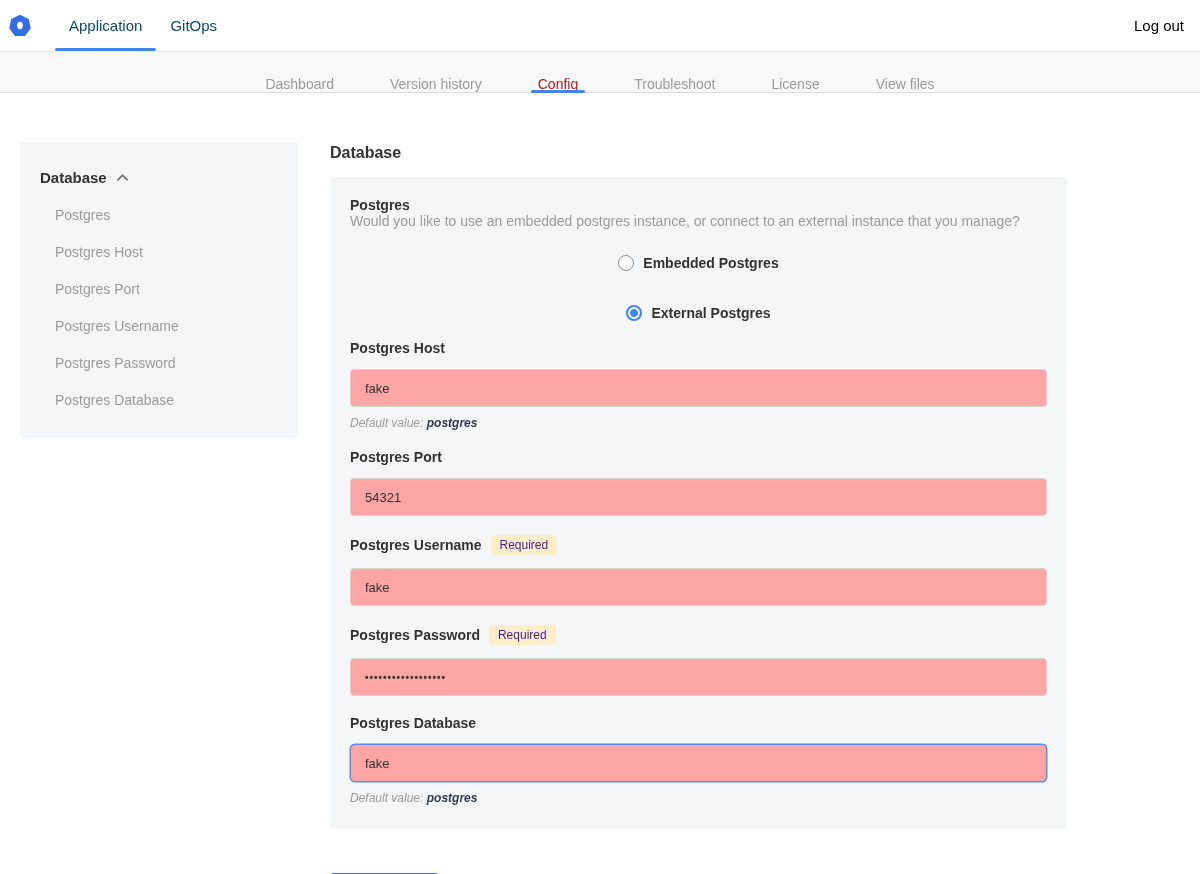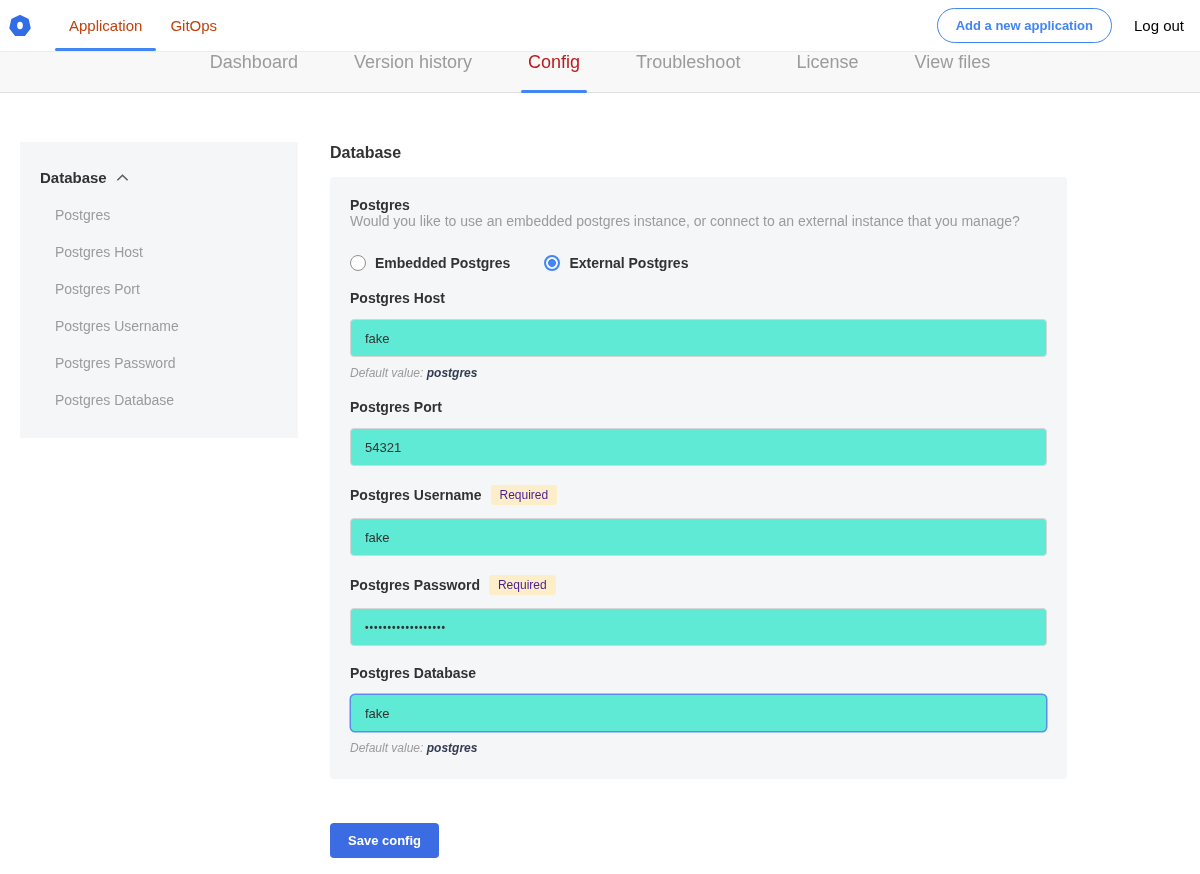--- a/index.html
+++ b/index.html
@@ -22,21 +22,21 @@
   .logo-wrap {
     display: flex; align-items: center;
     padding: 0 24px 0 9px;
   }
   .topnav-tabs { display: flex; align-items: stretch; }
   .topnav-tab {
     position: relative;
     display: flex; align-items: center;
     padding: 4px 14px;
     font-size: 15px;
-    color: #c2410c;
+    color: #0c4a6e;
     cursor: pointer;
   }
   .topnav-tab.active::after {
     content: "";
     position: absolute;
     left: 0; right: 0; bottom: 0;
     height: 3px;
     background: #4285f4;
     border-radius: 2px;
   }
@@ -64,22 +64,22 @@
     height: 42px;
     background: #f8f8f8;
     border-top: 1px solid #ececec;
     border-bottom: 1px solid #dfdfdf;
     display: flex;
     justify-content: center;
     gap: 52px;
   }
   .subnav-item {
     position: relative;
-    display: flex; align-items: flex-start;
-    font-size: 18px;
+    display: flex; align-items: flex-end;
+    font-size: 14px;
     color: #9b9b9b;
     padding: 0 2px;
     cursor: pointer;
   }
   .subnav-item.active { color: #b91c1c; }
   .subnav-item.active::after {
     content: "";
     position: absolute;
     left: -5px; right: -5px; bottom: -1px;
     height: 3px;
@@ -118,21 +118,21 @@
     margin: 2px 0 15px 0;
   }
   .card {
     background: #f5f6f8;
     border-radius: 4px;
     padding: 20px 20px 24px 20px;
   }
   .group-label { font-size: 14px; font-weight: 700; }
   .group-help  { font-size: 14px; color: #9b9b9b; }
 
-  .radio-row { display: flex; gap: 34px; margin-top: 26px; align-items: center; }
+  .radio-row { display: flex; gap: 34px; margin-top: 26px; align-items: center; flex-direction: column; }
   .radio-option { display: flex; align-items: center; gap: 9px; font-size: 14px; font-weight: 700; cursor: pointer; }
   input[type="radio"] {
     appearance: none; -webkit-appearance: none;
     width: 16px; height: 16px; margin: 0;
     border: 1px solid #8f8f8f; border-radius: 50%;
     background: #fff; cursor: pointer;
   }
   input[type="radio"]:checked {
     border: 2px solid #4285f4;
     background: radial-gradient(circle, #4285f4 0%, #4285f4 42%, transparent 50%);
@@ -146,21 +146,21 @@
   .required-badge {
     font-size: 12px; font-weight: 400;
     color: #4c1d95; background: #fbeec9;
     padding: 3px 9px; border-radius: 3px;
   }
   .text-input {
     display: block;
     margin-top: 13px;
     width: 100%; height: 38px;
     border: 1px solid #d5d5d5; border-radius: 4px;
-    background: #5eead4;
+    background: #fca5a5;
     padding: 0 14px;
     font-size: 13px; color: #323232;
     font-family: inherit;
     outline: none;
   }
   .text-input.focused {
     border: 1px solid #5b8def;
     border-radius: 5px;
     box-shadow: 0 0 0 0.5px #5b8def;
   }
@@ -193,21 +193,20 @@
   </div>
   <div class="topnav-tabs">
     <div class="topnav-tab active">
       <span>Application</span>
     </div>
     <div class="topnav-tab">
       <span>GitOps</span>
     </div>
   </div>
   <div class="topnav-right">
-    <button class="add-app-btn">Add a new application</button>
     <span class="logout">Log out</span>
   </div>
 </div>
 
 <div class="subnav">
   <div class="subnav-item">
       <span>Dashboard</span>
     </div>
   <div class="subnav-item">
       <span>Version history</span>

